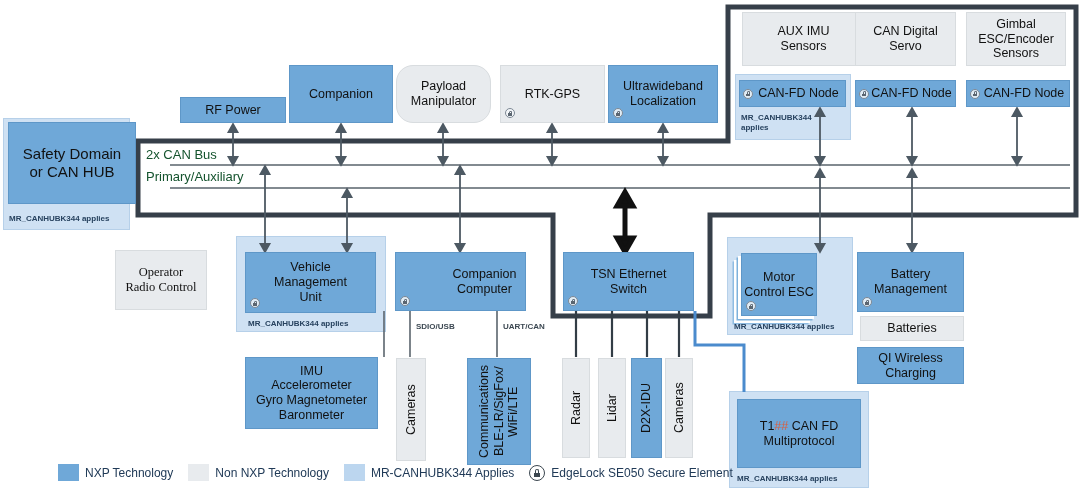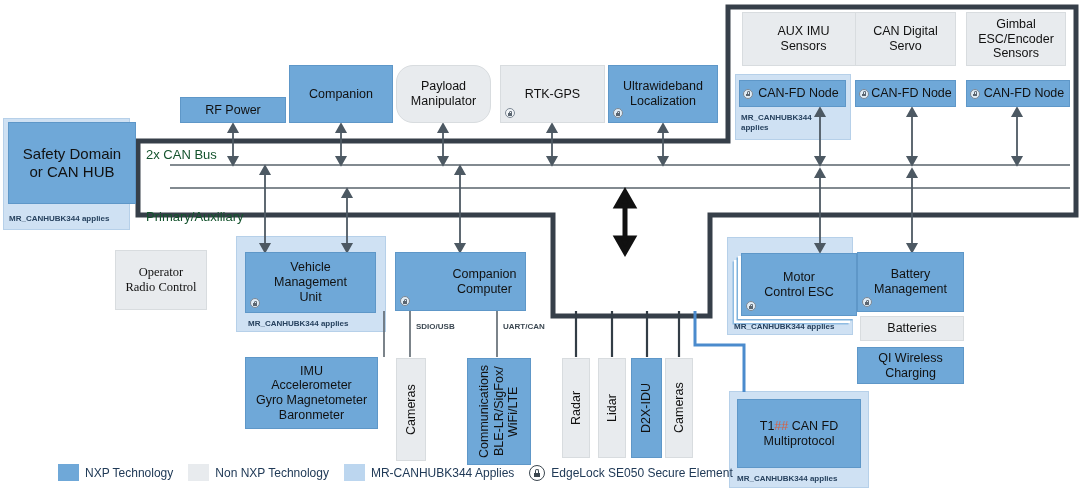--- a/index.html
+++ b/index.html
@@ -104,21 +104,21 @@
     <g stroke="#333d46" stroke-width="2.2">
       <line x1="576" y1="311" x2="576" y2="357"></line>
       <line x1="612" y1="311" x2="612" y2="357"></line>
       <line x1="647" y1="311" x2="647" y2="357"></line>
       <line x1="679" y1="311" x2="679" y2="357"></line>
     </g>
     <path d="M695,311 V345 H744 V392" fill="none" stroke="#4b8bcd" stroke-width="3"></path>
   </svg>
 
   <div class="buslabel" style="left:146px;top:147px;">2x CAN Bus</div>
-  <div class="buslabel" style="left:146px;top:169px;margin-top:40px;">Primary/Auxiliary</div>
+  <div class="buslabel" style="left:146px;top:169px;">Primary/Auxiliary</div>
 
   <div class="box blue big" style="left:8px;top:122px;width:128px;height:82px;"><span>Safety Domain
 or CAN HUB</span></div>
   <div class="note" style="left:9px;top:214px;">MR_CANHUBK344 applies</div>
 
   <div class="box blue" style="left:180px;top:97px;width:106px;height:26px;"><span>RF Power</span></div>
   <div class="box blue" style="left:289px;top:65px;width:104px;height:58px;"><span>Companion</span></div>
   <div class="box gray" style="left:396px;top:65px;width:95px;height:58px;border-radius:17px;"><span>Payload
 Manipulator</span></div>
   <div class="box gray" style="left:500px;top:65px;width:105px;height:58px;"><span>RTK-GPS</span><span class="lock"></span></div>
@@ -142,22 +142,24 @@
   <div class="box gray" style="left:115px;top:250px;width:92px;height:60px;font-family:Liberation Serif, serif;"><span>Operator
 Radio Control</span></div>
   <div class="box blue" style="left:245px;top:252px;width:131px;height:61px;"><span>Vehicle
 Management
 Unit</span><span class="lock"></span></div>
   <div class="note" style="left:248px;top:319px;">MR_CANHUBK344 applies</div>
   <div class="box blue" style="left:395px;top:252px;width:131px;height:59px;padding-left:48px;"><span>Companion
 Computer</span><span class="lock"></span></div>
   <div class="portlabel" style="left:416px;top:322px;">SDIO/USB</div>
   <div class="portlabel" style="left:503px;top:322px;">UART/CAN</div>
-
-  <div class="box blue stacked" style="left:741px;top:253px;width:116px;height:63px;"><span>Motor
+  <div class="box blue" style="left:563px;top:252px;width:131px;height:59px;"><span>TSN Ethernet
+Switch</span><span class="lock"></span></div>
+
+  <div class="box blue stacked" style="left:741px;top:253px;width:76px;height:63px;"><span>Motor
 Control ESC</span><span class="lock"></span></div>
   <div class="note" style="left:734px;top:322px;">MR_CANHUBK344 applies</div>
   <div class="box blue" style="left:857px;top:252px;width:107px;height:60px;"><span>Battery
 Management</span><span class="lock"></span></div>
   <div class="box gray" style="left:860px;top:316px;width:104px;height:25px;"><span>Batteries</span></div>
   <div class="box blue" style="left:857px;top:347px;width:107px;height:37px;"><span>QI Wireless
 Charging</span></div>
 
   <div class="box blue" style="left:245px;top:357px;width:133px;height:72px;"><span>IMU
 Accelerometer

